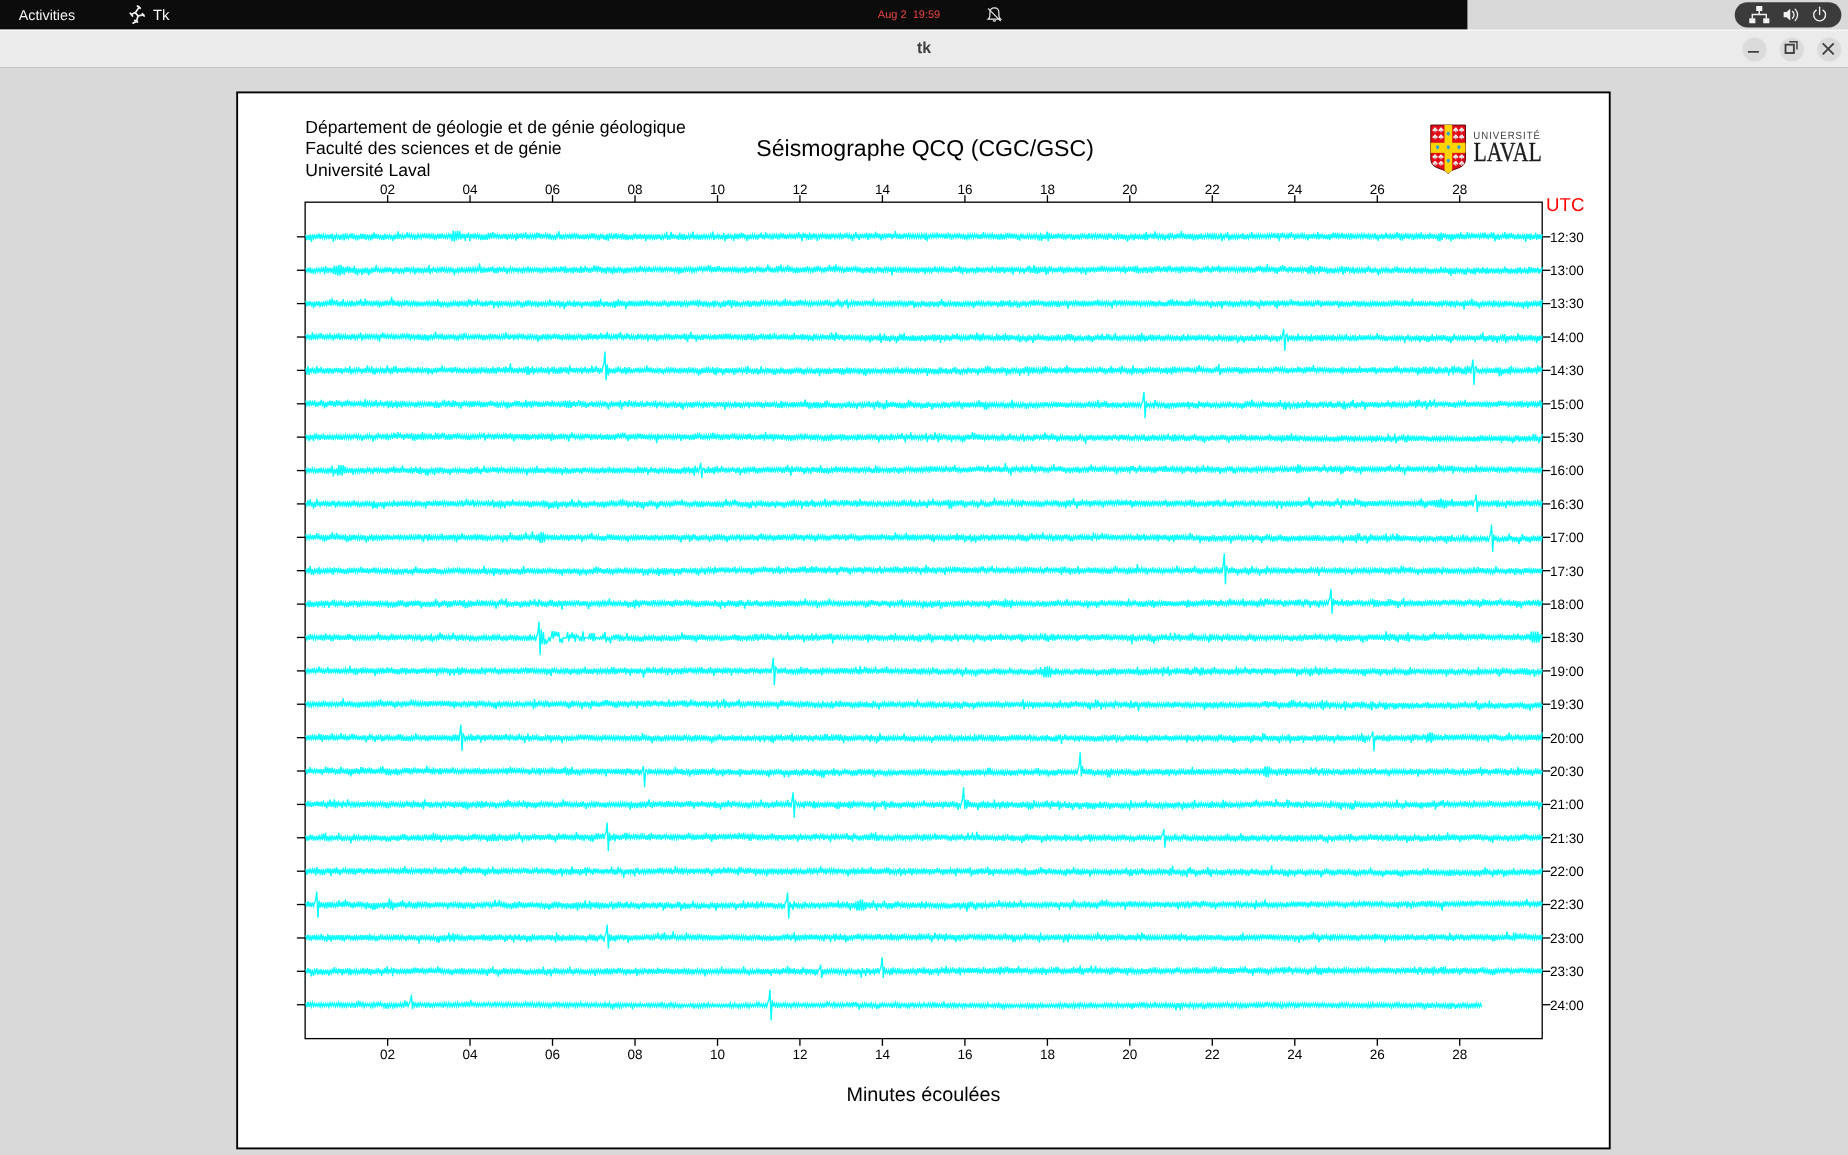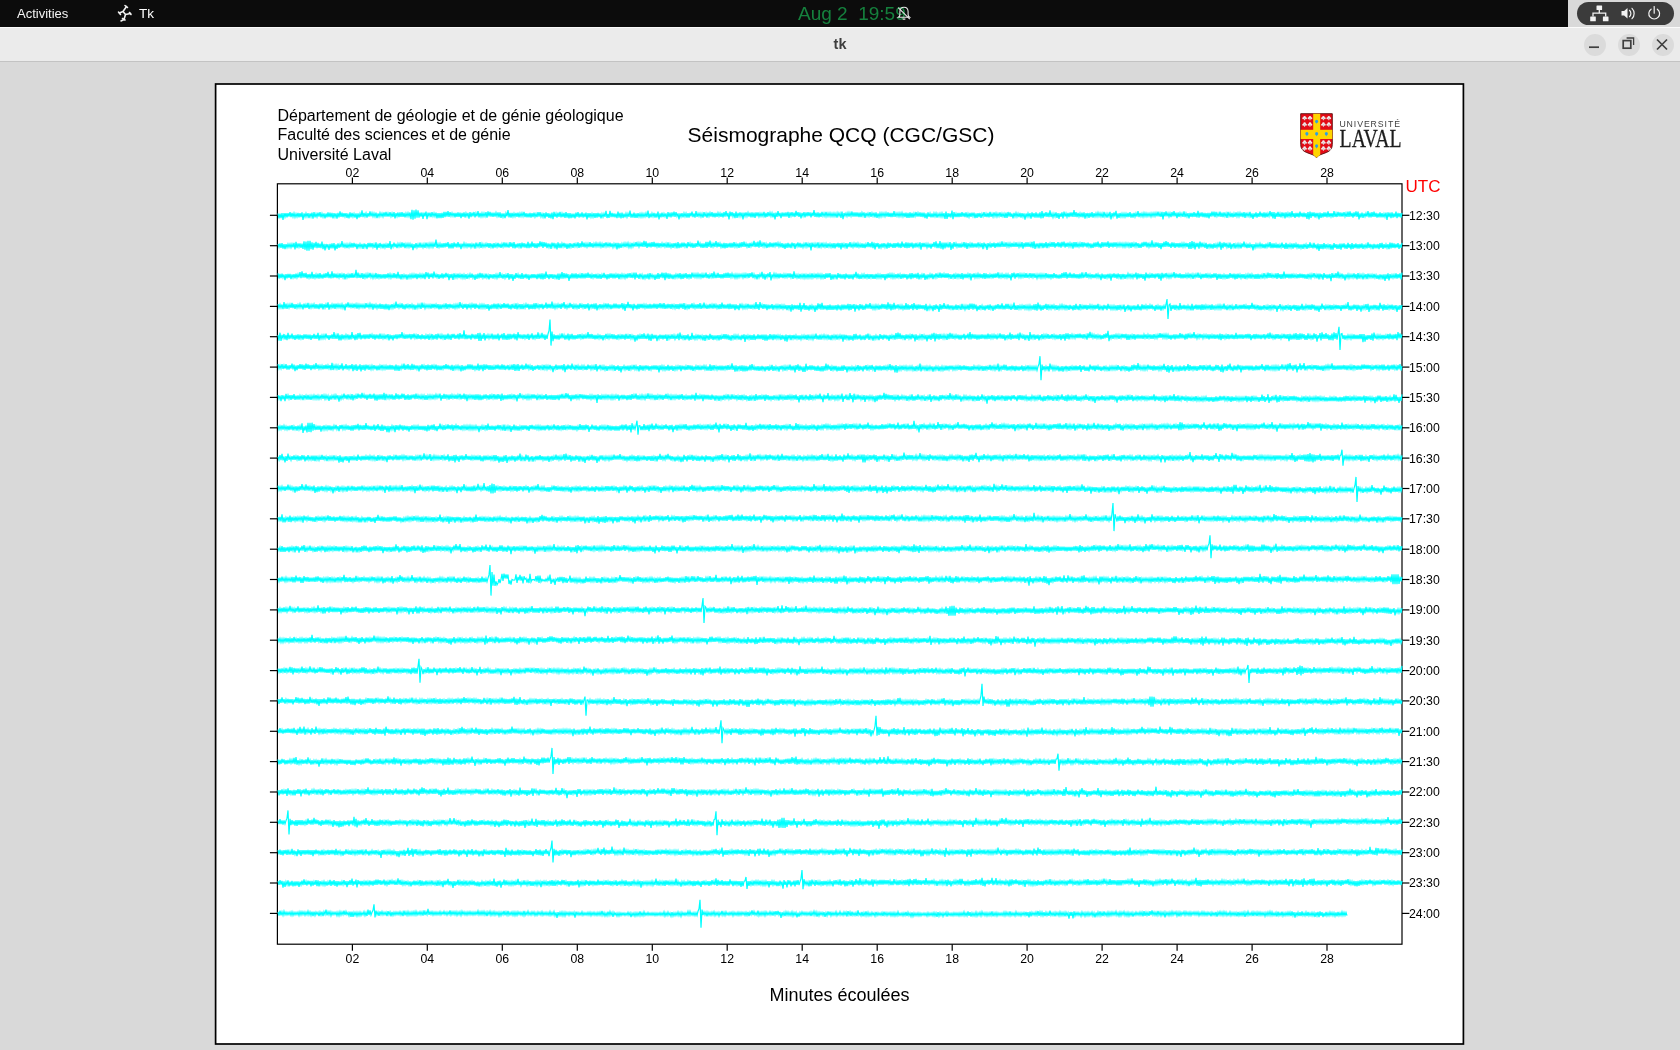--- a/index.html
+++ b/index.html
@@ -1,27 +1,27 @@
 <!DOCTYPE html>
 <html><head><meta charset="utf-8">
 <style>
 html,body{margin:0;padding:0;width:1680px;height:1050px;overflow:hidden}
 body{font-family:"Liberation Sans",sans-serif;background:#d9d9d9;position:relative}
 </style></head>
 <body>
-<div style="position:absolute;left:0;top:0;width:1568px;height:27px;background:#0c0c0c">
+<div style="position:absolute;left:0;top:0;width:1334px;height:27px;background:#0c0c0c">
 <div style="position:absolute;left:17px;top:0;height:27px;line-height:27px;font-size:13px;color:#f4f4f4">Activities</div>
 <svg style="position:absolute;left:116px;top:3px" width="20" height="21" viewBox="0 0 20 21">
 <g stroke="#f0f0f0" stroke-width="1.6" fill="none" stroke-linecap="round">
 <path d="M10.5,3.5 L7,8.5 M7,8.5 L3.5,10 M7,8.5 L9.5,11.5 M9.5,11.5 L14.5,10.5 M9.5,11.5 L8,16.5 M8,16.5 L5,18"></path>
 <path d="M9,2.5 l2.5,2 M2.5,9 l2,2.5 M13.5,9.5 l1.5,2 M6.5,15.5 l2.5,1.5"></path>
 </g>
     </svg>
 <div style="position:absolute;left:139px;top:0;height:27px;line-height:27px;font-size:13.5px;color:#fff">Tk</div>
-<div style="position:absolute;left:798px;top:0;height:27px;line-height:27px;font-size:19px;color:#15803d">Aug 2&nbsp;&nbsp;19:59</div>
+<div style="position:absolute;left:798px;top:0;height:27px;line-height:27px;font-size:10px;color:#ef4444">Aug 2&nbsp;&nbsp;19:59</div>
 <svg style="position:absolute;left:895px;top:5px" width="18" height="18" viewBox="0 0 18 18">
 <g stroke="#e8e8e8" stroke-width="1.1" fill="none">
 <path d="M9,2.2 C6.4,2.2 4.9,4.2 4.9,6.8 L4.9,9.4 Q4.9,11.2 3.4,12.3 L14.6,12.3 Q13.1,11.2 13.1,9.4 L13.1,6.8 C13.1,4.2 11.6,2.2 9,2.2 Z"></path>
 <path d="M7.7,13.6 a1.6,1.6 0 0 0 2.6,0"></path>
 <line x1="3.2" y1="2.6" x2="14.8" y2="14.2"></line>
 </g>
     </svg>
 <div style="position:absolute;left:1577px;top:2px;width:97px;height:23px;background:#3b3b3b;border-radius:12px"></div>
 <svg style="position:absolute;left:1577px;top:2px" width="97" height="23" viewBox="0 0 97 23">
 <g fill="#f2f2f2">

